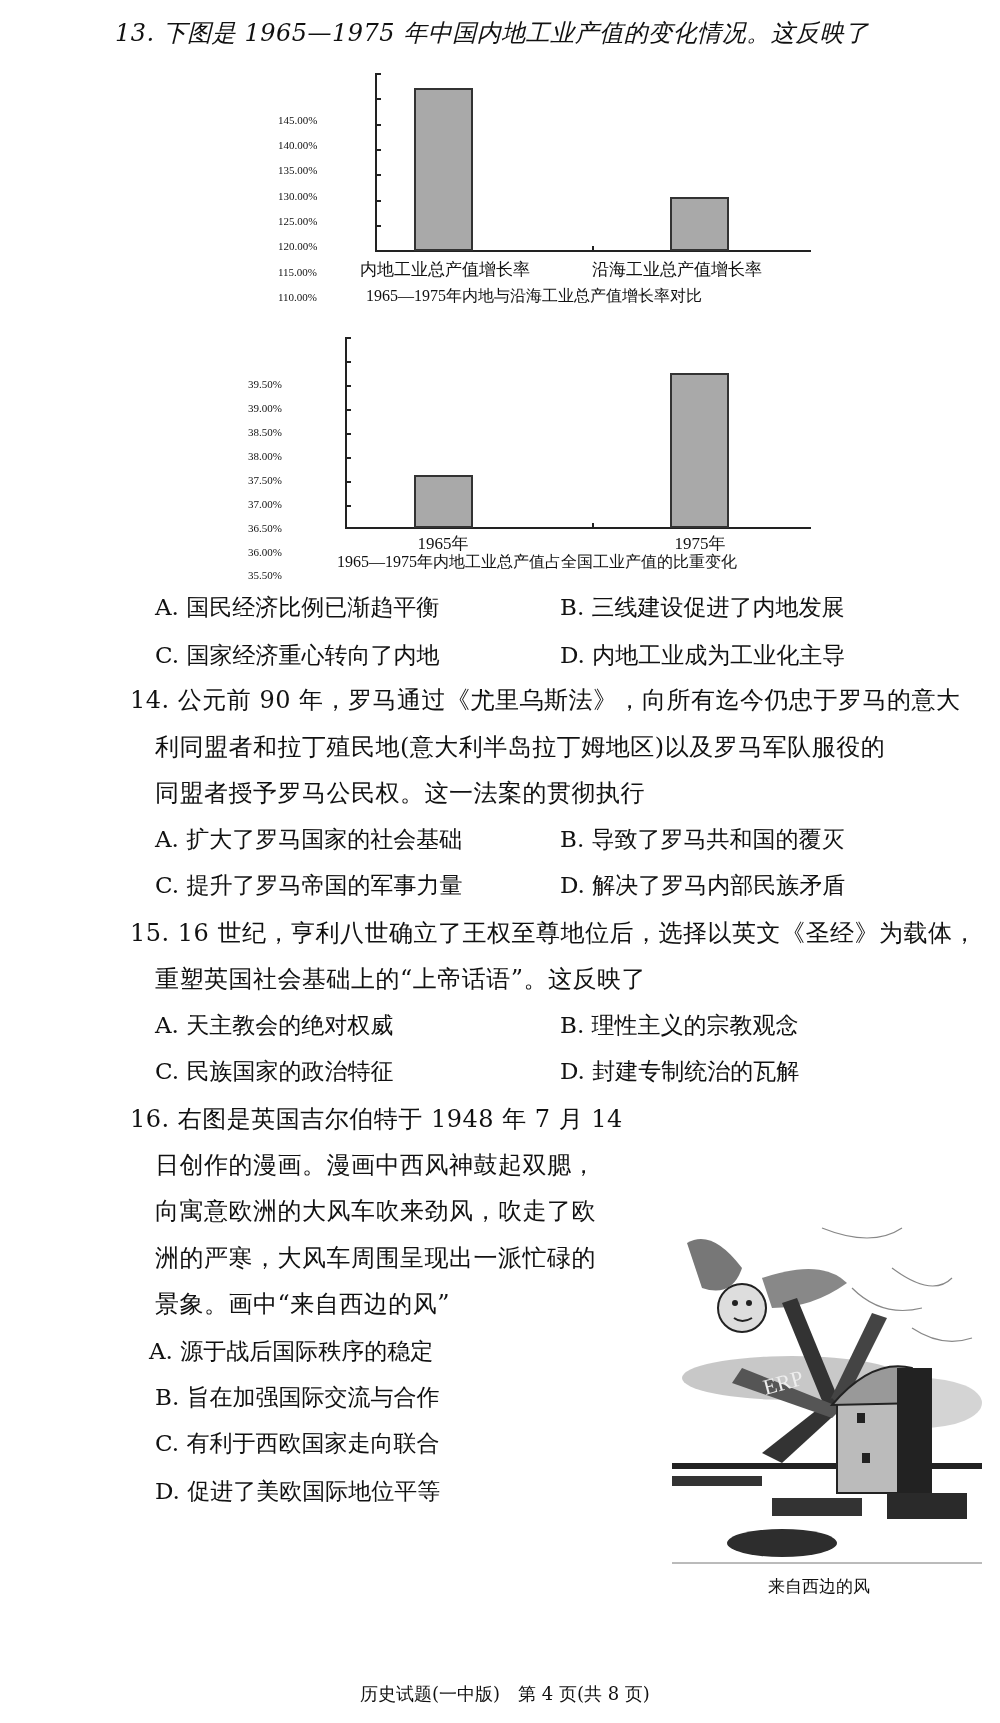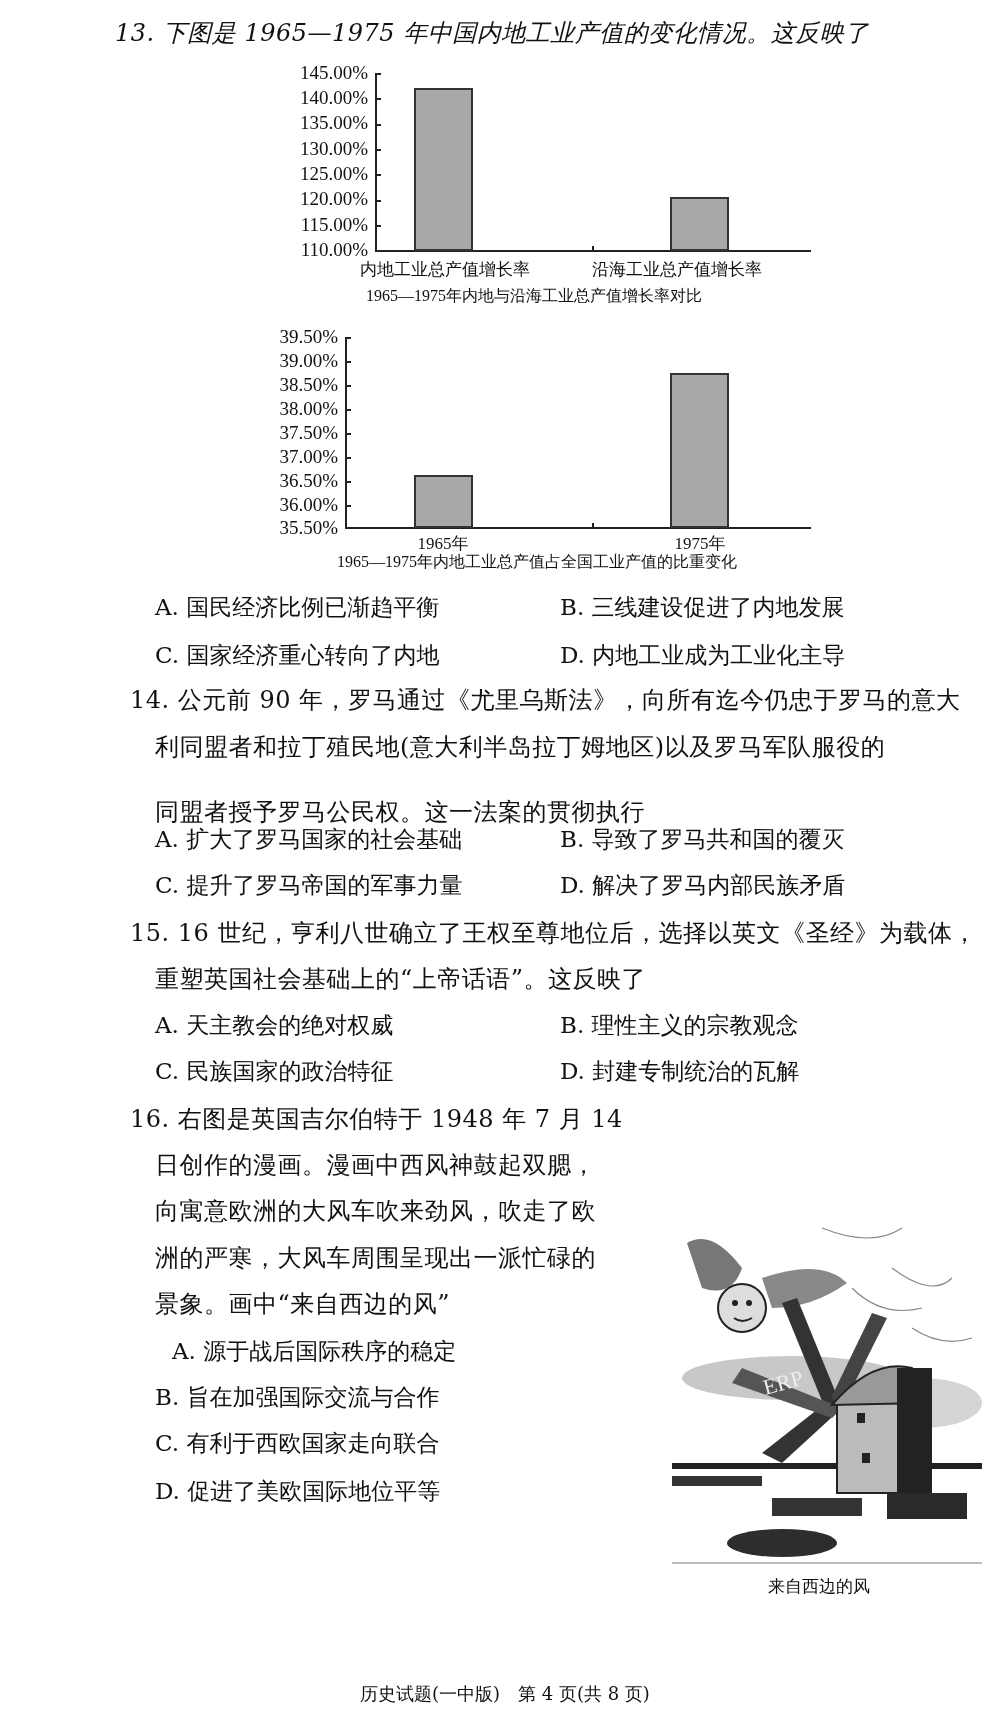--- a/index.html
+++ b/index.html
@@ -8,22 +8,22 @@
     font-family: "DejaVu Serif", "Liberation Serif", serif;
     color: #111;
   }
   .line {
     position: absolute; font-size: 24px; line-height: 30px; white-space: nowrap;
     letter-spacing: 0.5px;
   }
   .opt { position: absolute; font-size: 23px; line-height: 30px; white-space: nowrap; }
   .chart { position: absolute; }
   .ytick-label {
-    position: absolute; font-family: "Liberation Serif", serif; font-size: 19px;
-    text-align: right; width: 90px; line-height: 18px;
+    position: absolute; font-family: "Liberation Serif", serif; font-size: 11px;
+    width: 90px; line-height: 18px; margin-top: 47px;
   }
   .axis-v { position: absolute; width: 1.5px; background: #222; }
   .axis-h { position: absolute; height: 1.5px; background: #222; }
   .tick { position: absolute; height: 1.5px; width: 5px; background: #222; }
   .xtick { position: absolute; width: 1.5px; height: 5px; background: #222; }
   .bar {
     position: absolute; background: #a9a9a9; border: 2px solid #333;
     box-sizing: border-box;
   }
   .xlabel {
@@ -106,39 +106,39 @@
   <div class="caption" style="left:337px; top:552px;">1965—1975年内地工业总产值占全国工业产值的比重变化</div>
 </div>
 
 <div class="opt" style="left:155px; top:592px;">A. 国民经济比例已渐趋平衡</div>
 <div class="opt" style="left:560px; top:592px;">B. 三线建设促进了内地发展</div>
 <div class="opt" style="left:155px; top:640px;">C. 国家经济重心转向了内地</div>
 <div class="opt" style="left:560px; top:640px;">D. 内地工业成为工业化主导</div>
 
 <div class="line" style="left:130px; top:685px;">14. 公元前 90 年，罗马通过《尤里乌斯法》，向所有迄今仍忠于罗马的意大</div>
 <div class="line" style="left:155px; top:732px;">利同盟者和拉丁殖民地(意大利半岛拉丁姆地区)以及罗马军队服役的</div>
-<div class="line" style="left:155px; top:778px;margin-top:19px;">同盟者授予罗马公民权。这一法案的贯彻执行</div>
+<div class="line" style="left:155px; top:778px;">同盟者授予罗马公民权。这一法案的贯彻执行</div>
 <div class="opt" style="left:155px; top:824px;">A. 扩大了罗马国家的社会基础</div>
 <div class="opt" style="left:560px; top:824px;">B. 导致了罗马共和国的覆灭</div>
 <div class="opt" style="left:155px; top:870px;">C. 提升了罗马帝国的军事力量</div>
 <div class="opt" style="left:560px; top:870px;">D. 解决了罗马内部民族矛盾</div>
 
 <div class="line" style="left:130px; top:918px;">15. 16 世纪，亨利八世确立了王权至尊地位后，选择以英文《圣经》为载体，</div>
 <div class="line" style="left:155px; top:964px;">重塑英国社会基础上的“上帝话语”。这反映了</div>
 <div class="opt" style="left:155px; top:1010px;">A. 天主教会的绝对权威</div>
 <div class="opt" style="left:560px; top:1010px;">B. 理性主义的宗教观念</div>
 <div class="opt" style="left:155px; top:1056px;">C. 民族国家的政治特征</div>
 <div class="opt" style="left:560px; top:1056px;">D. 封建专制统治的瓦解</div>
 
 <div class="line" style="left:130px; top:1104px;">16. 右图是英国吉尔伯特于 1948 年 7 月 14</div>
 <div class="line" style="left:155px; top:1150px;">日创作的漫画。漫画中西风神鼓起双腮，</div>
 <div class="line" style="left:155px; top:1196px;">向寓意欧洲的大风车吹来劲风，吹走了欧</div>
 <div class="line" style="left:155px; top:1243px;">洲的严寒，大风车周围呈现出一派忙碌的</div>
 <div class="line" style="left:155px; top:1289px;">景象。画中“来自西边的风”</div>
-<div class="opt" style="left:172px; top:1336px;">A. 源于战后国际秩序的稳定</div>
+<div class="opt" style="left:149px; top:1336px;">A. 源于战后国际秩序的稳定</div>
 <div class="opt" style="left:155px; top:1382px;">B. 旨在加强国际交流与合作</div>
 <div class="opt" style="left:155px; top:1428px;">C. 有利于西欧国家走向联合</div>
 <div class="opt" style="left:155px; top:1476px;">D. 促进了美欧国际地位平等</div>
 
 <div class="cartoon">
   <svg width="310" height="365" viewBox="0 0 310 365">
 
     <path d="M150 20 Q200 40 230 20 M220 60 Q260 90 280 70 M240 120 Q270 140 300 130 M180 80 Q210 110 250 100" stroke="#888" stroke-width="1.2" fill="none"></path>
 
     <ellipse cx="120" cy="170" rx="110" ry="22" fill="#9a9a9a" opacity="0.55"></ellipse>

